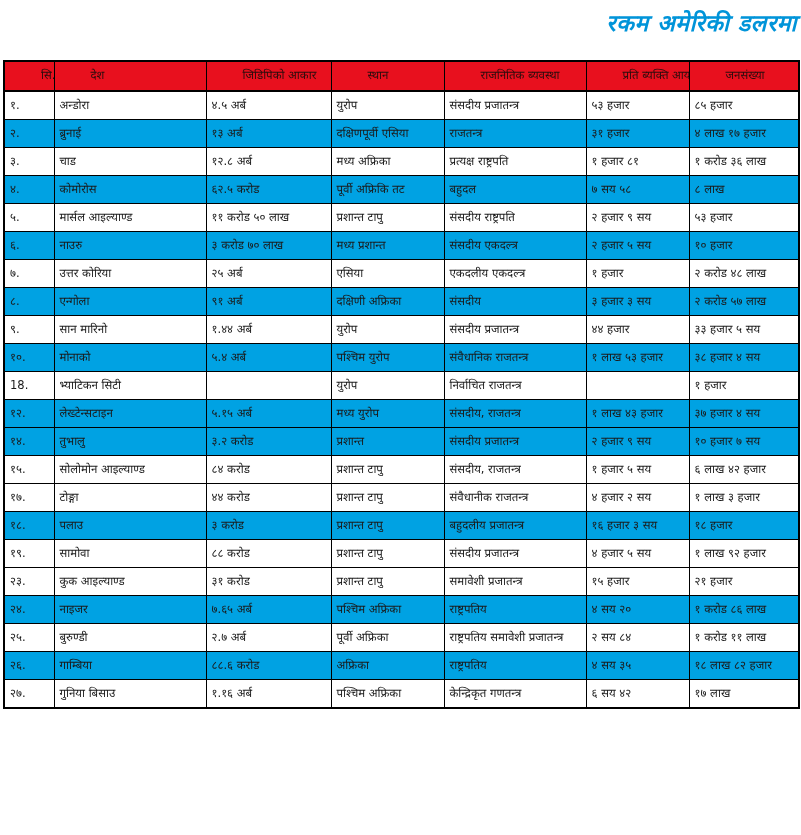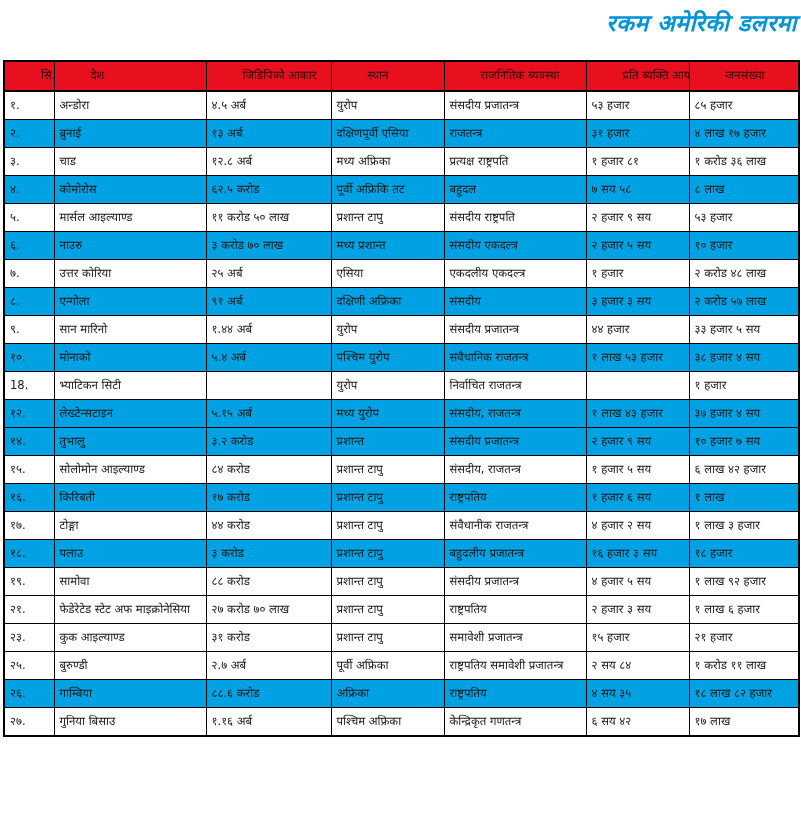--- a/index.html
+++ b/index.html
@@ -190,29 +190,20 @@
       </tr>
       <tr class="row-odd">
         <td>१५.</td>
         <td>सोलोमोन आइल्याण्ड</td>
         <td>८४ करोड</td>
         <td>प्रशान्त टापु</td>
         <td>संसदीय, राजतन्त्र</td>
         <td>१ हजार ५ सय</td>
         <td>६ लाख ४२ हजार</td>
       </tr>
-      <tr class="row-even">
-        <td>१६.</td>
-        <td>किरिबती</td>
-        <td>१७ करोड</td>
-        <td>प्रशान्त टापु</td>
-        <td>राष्ट्रपतिय</td>
-        <td>१ हजार ६ सय</td>
-        <td>१ लाख</td>
-      </tr>
       <tr class="row-odd">
         <td>१७.</td>
         <td>टोङ्गा</td>
         <td>४४ करोड</td>
         <td>प्रशान्त टापु</td>
         <td>संवैधानीक राजतन्त्र</td>
         <td>४ हजार २ सय</td>
         <td>१ लाख ३ हजार</td>
       </tr>
       <tr class="row-even">
@@ -227,36 +218,36 @@
       <tr class="row-odd">
         <td>१९.</td>
         <td>सामोवा</td>
         <td>८८ करोड</td>
         <td>प्रशान्त टापु</td>
         <td>संसदीय प्रजातन्त्र</td>
         <td>४ हजार ५ सय</td>
         <td>१ लाख ९२ हजार</td>
       </tr>
       <tr class="row-odd">
-        <td>२१.</td>
-        <td>फेडेरेटेड स्टेट अफ माइक्रोनेसिया</td>
-        <td>२७ करोड ७० लाख</td>
-        <td>प्रशान्त टापु</td>
-        <td>राष्ट्रपतिय</td>
-        <td>२ हजार ३ सय</td>
-        <td>१ लाख ६ हजार</td>
-      </tr>
-      <tr class="row-odd">
         <td>२३.</td>
         <td>कुक आइल्याण्ड</td>
         <td>३१ करोड</td>
         <td>प्रशान्त टापु</td>
         <td>समावेशी प्रजातन्त्र</td>
         <td>१५ हजार</td>
         <td>२१ हजार</td>
+      </tr>
+      <tr class="row-even">
+        <td>२४.</td>
+        <td>नाइजर</td>
+        <td>७.६५ अर्ब</td>
+        <td>पश्चिम अफ्रिका</td>
+        <td>राष्ट्रपतिय</td>
+        <td>४ सय २०</td>
+        <td>१ करोड ८६ लाख</td>
       </tr>
       <tr class="row-odd">
         <td>२५.</td>
         <td>बुरुण्डी</td>
         <td>२.७ अर्ब</td>
         <td>पूर्वी अफ्रिका</td>
         <td>राष्ट्रपतिय समावेशी प्रजातन्त्र</td>
         <td>२ सय ८४</td>
         <td>१ करोड ११ लाख</td>
       </tr>

